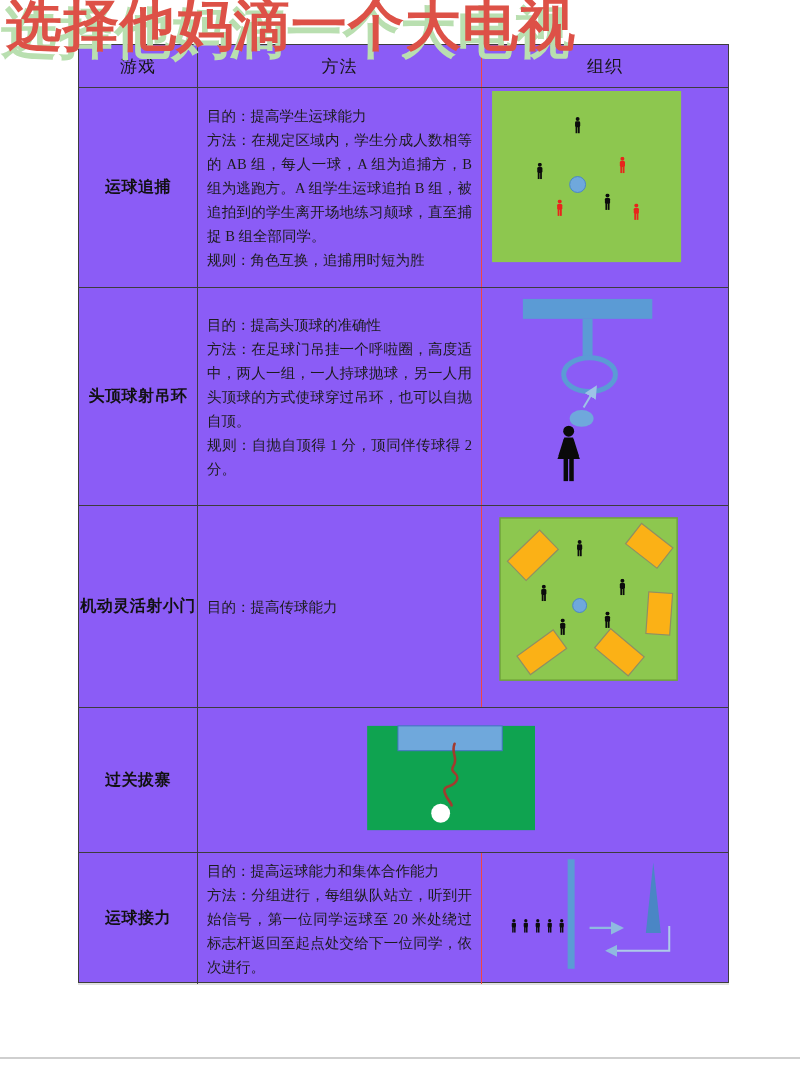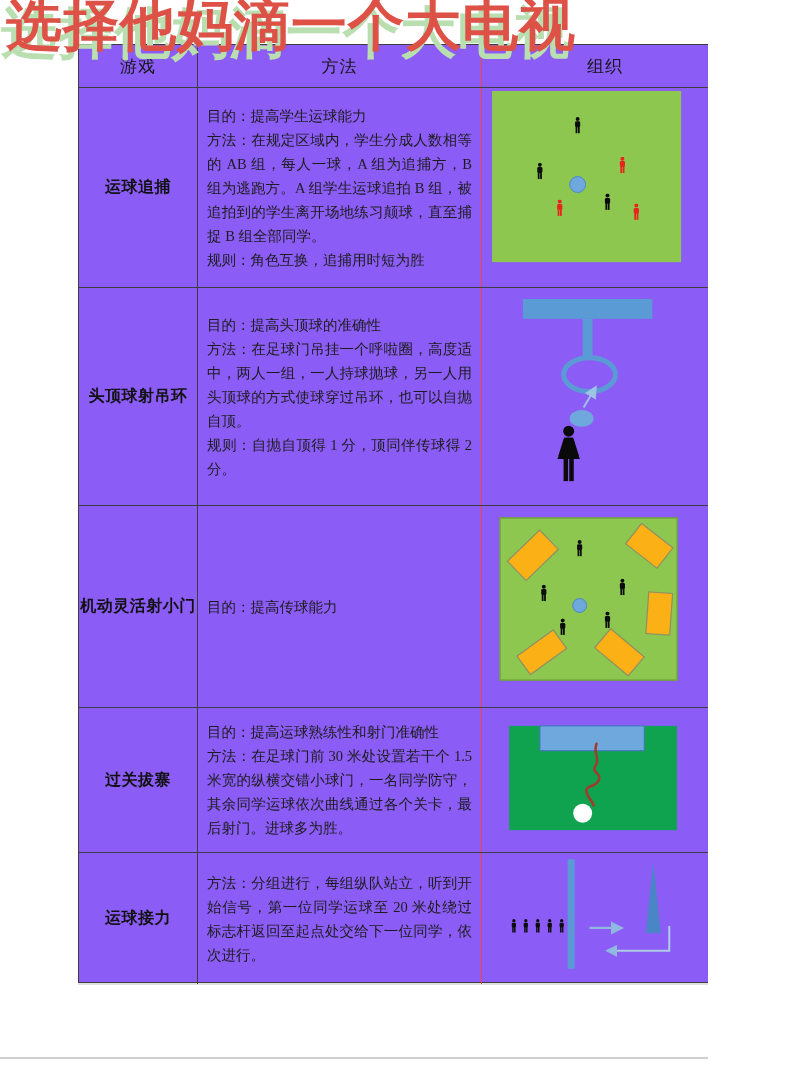--- a/index.html
+++ b/index.html
@@ -1,16 +1,16 @@
 <!DOCTYPE html>
 <html><head>
 <meta charset="utf-8">
 <style>
   html,body{margin:0;padding:0;}
-  .page{position:relative;width:708px;height:1066px;background:#ffffff;overflow:hidden;
+  .page{position:relative;width:800px;height:1066px;background:#ffffff;overflow:hidden;
         font-family:"Liberation Sans","DejaVu Sans",sans-serif;}
   
   .watermark{position:absolute;top:-12px;left:6px;z-index:6;white-space:nowrap;
     font-family:"Liberation Serif","DejaVu Serif",serif;font-weight:bold;
     font-size:56px;letter-spacing:1px;color:#dd5147;
     text-shadow:-5px 8px 0 #b9dfb0;}
   
   .sheet{position:absolute;left:78px;top:44px;width:651px;height:939px;
     border:1.5px solid #3d3d3d;box-sizing:border-box;background:#8b5cf6;
     box-shadow:0 2px 0 rgba(0,0,0,0.12);}
@@ -138,39 +138,36 @@
         <use href="#person" x="121" y="106" width="10" height="17" fill="#0c0c0c"></use>
         <circle cx="98" cy="100" r="7" fill="#6fa8dc" stroke="#4a86c5" stroke-width="1"></circle>
       </svg>
     </div>
   </div>
 
   <div class="trow" style="height:145px;">
     <div class="c-game">
       <span class="game-name">过关拔寨</span>
     </div>
-    <div class="c-method">
-      <div class="mline">目的：提高运球熟练性和射门准确性</div>
-      <div class="mline">方法：在足球门前 30 米处设置若干个 1.5 米宽的纵横交错小球门，一名同学防守，其余同学运球依次曲线通过各个关卡，最后射门。进球多为胜。</div>
-    </div>
     <div class="c-org">
       <svg class="org-svg" viewBox="0 0 247 145">
         <rect x="27" y="18" width="169" height="105" fill="#0fa350"></rect>
         <rect x="58" y="18" width="105" height="25" fill="#6fa8dc" stroke="#4472c4" stroke-width="1"></rect>
         <path d="M115 36 C111 46 119 50 114 58 C109 66 121 65 117 73 C113 81 103 77 105 85 C107 92 111 94 112 98" fill="none" stroke="#a23b2e" stroke-width="2.6" stroke-linecap="round"></path>
         <circle cx="101" cy="106" r="9.5" fill="#ffffff"></circle>
       </svg>
     </div>
   </div>
 
   <div class="trow" style="height:131px;">
     <div class="c-game">
       <span class="game-name">运球接力</span>
     </div>
     <div class="c-method">
+      <div class="mline">目的：提高运球能力和集体合作能力</div>
       <div class="mline">方法：分组进行，每组纵队站立，听到开始信号，第一位同学运球至 20 米处绕过标志杆返回至起点处交给下一位同学，依次进行。</div>
     </div>
     <div class="c-org">
       <svg class="org-svg" viewBox="0 0 247 131">
         <defs>
           <marker id="ah-lite" viewBox="0 0 10 10" refX="8" refY="5" markerWidth="6" markerHeight="6" orient="auto-start-reverse">
             <path d="M0 0 L10 5 L0 10 z" fill="#8fb9e0"></path>
           </marker>
         </defs>
         <use href="#person" x="28" y="66" width="8" height="14" fill="#0c0c0c"></use>

